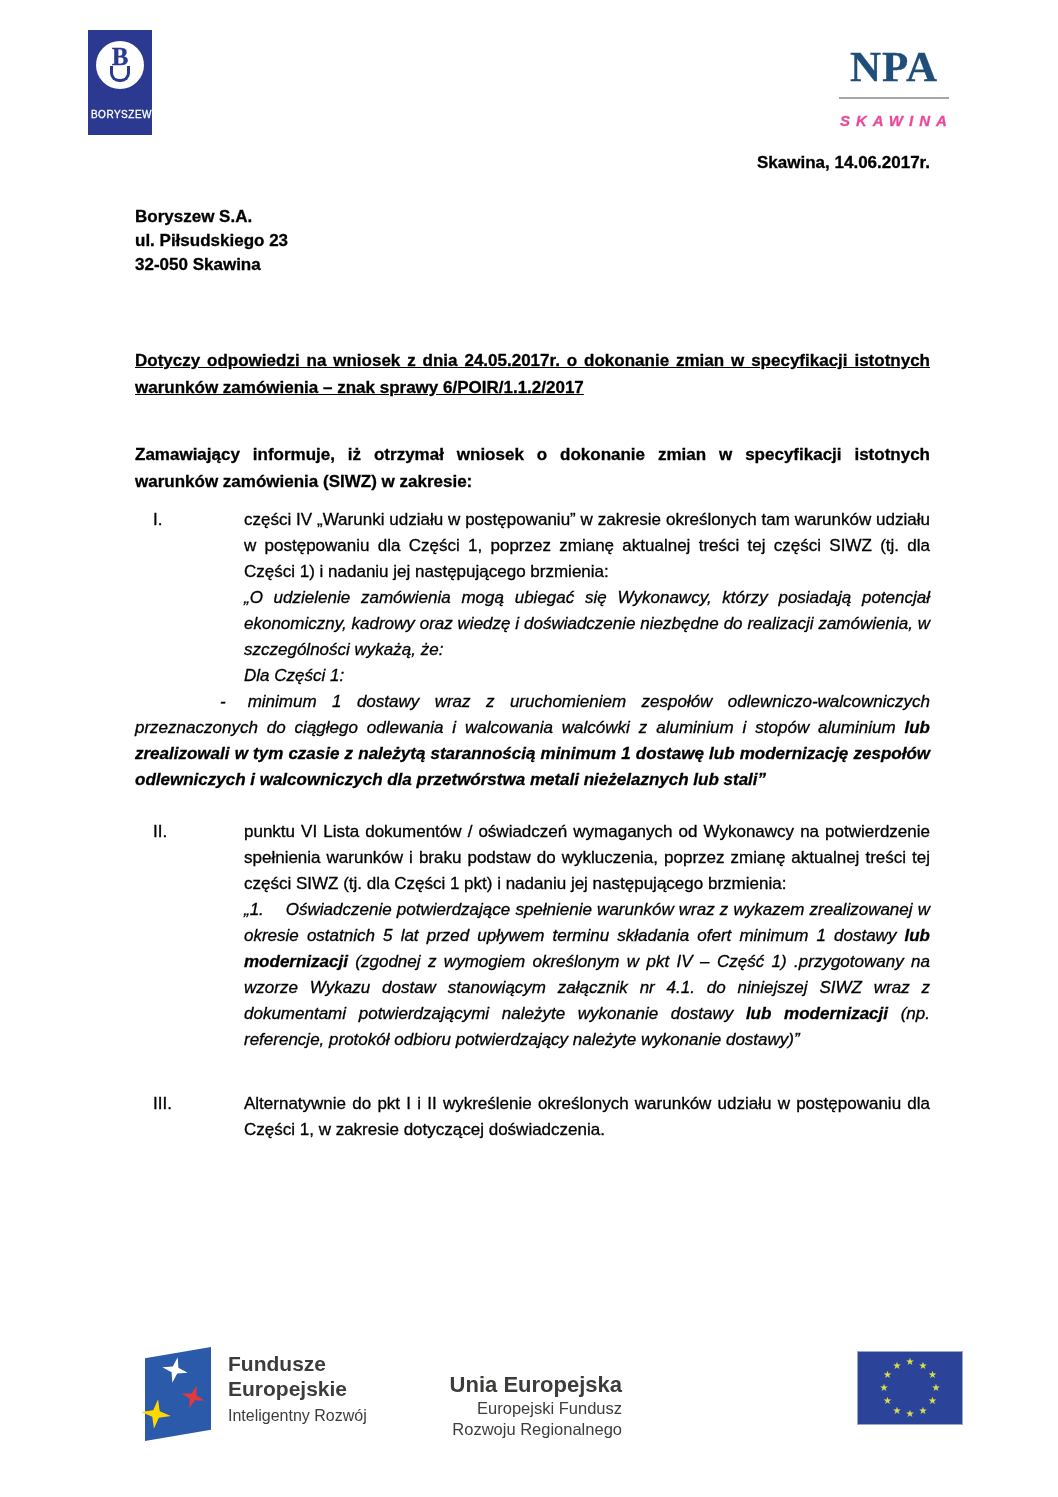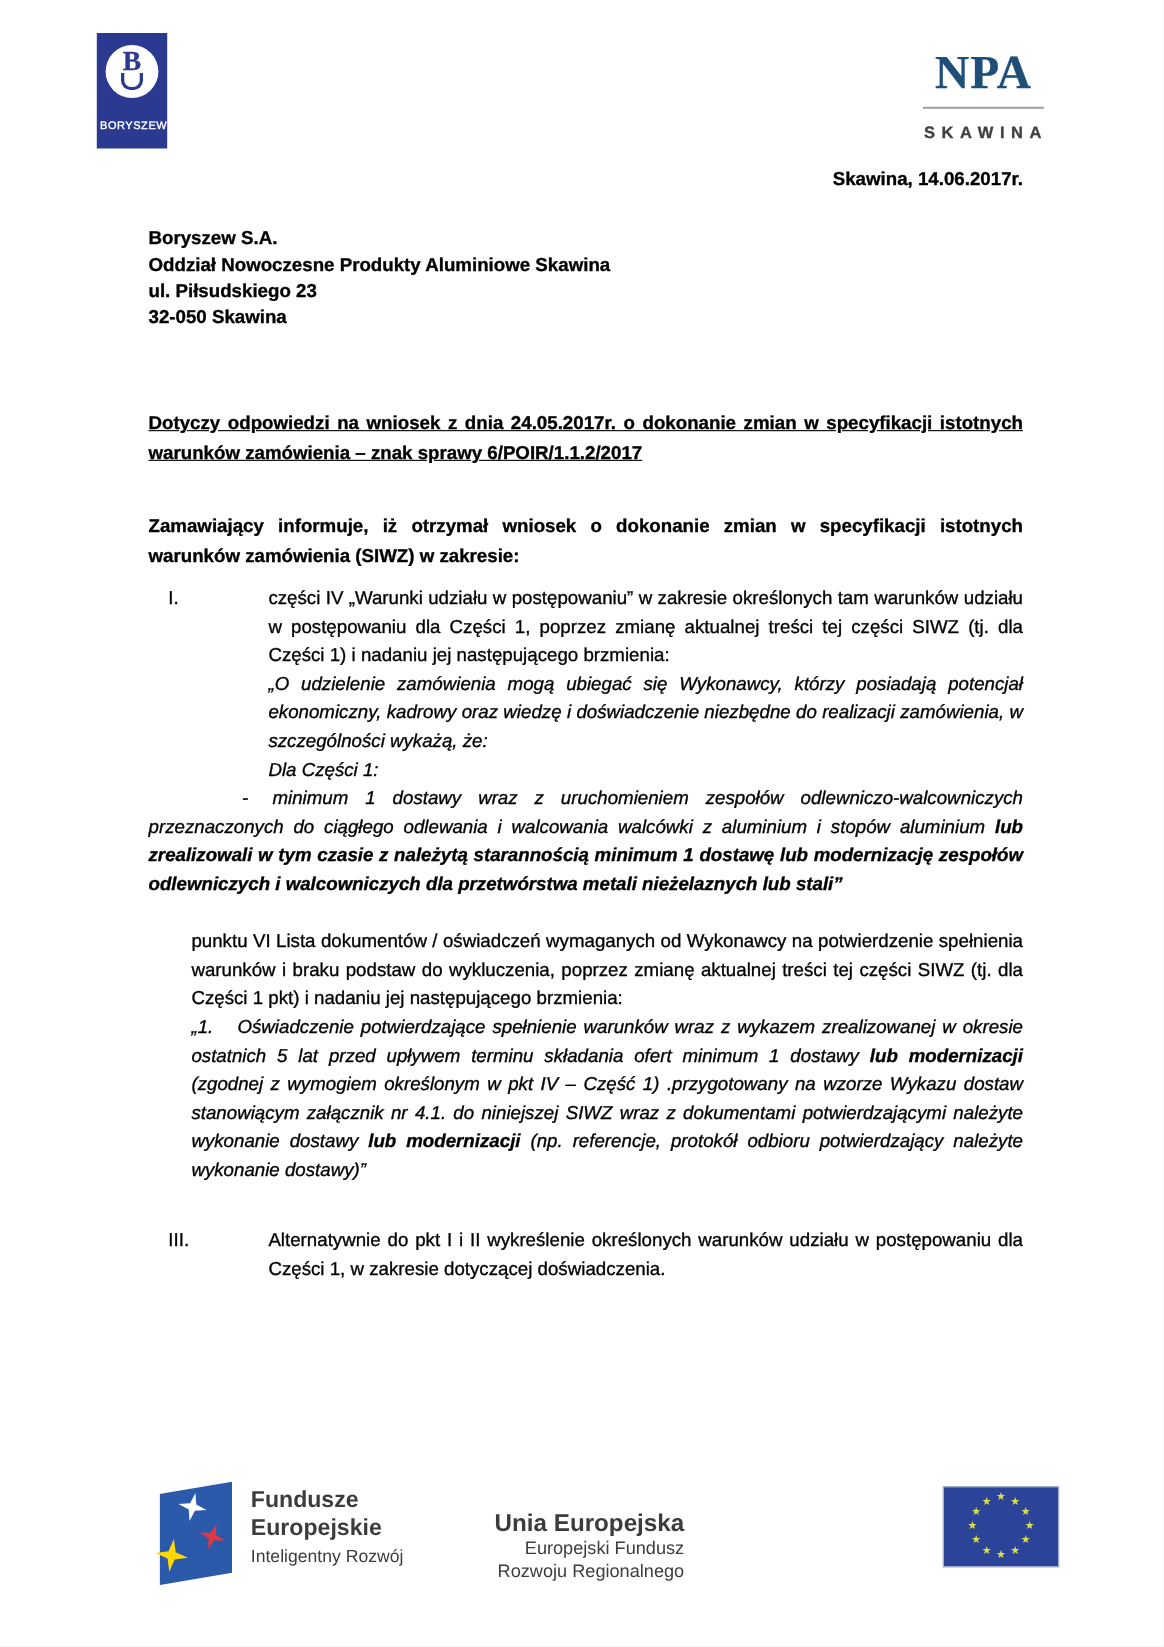--- a/index.html
+++ b/index.html
@@ -21,21 +21,21 @@
   .bory-circle{position:absolute;left:8px;top:11px;width:48px;height:48px;border-radius:50%;
     background:#fff;display:flex;flex-direction:column;align-items:center;justify-content:flex-start;}
   .bory-b{font-family:"Liberation Serif","DejaVu Serif",serif;font-weight:700;font-size:25px;line-height:26px;color:#2B3990;margin-top:3px;}
   .bory-cup{width:14px;height:13px;border:3px solid #2B3990;border-top:none;border-radius:0 0 9px 9px;margin-top:-4px;}
   .bory-label{position:absolute;left:0;right:0;bottom:7px;text-align:right;color:#fff;
     font-size:10px;font-weight:400;letter-spacing:0.5px;}
   .npa-logo{position:absolute;right:-22px;top:44px;width:116px;text-align:center;}
   .npa-name{font-family:Liberation Serif, serif;font-weight:700;font-size:43px;line-height:46px;
     color:#1F4E79;letter-spacing:1px;}
   .npa-rule{height:2px;background:#A6A6A6;margin:7px 3px 9px 3px;}
-  .npa-city{font-size:15px;font-weight:700;letter-spacing:6px;text-indent:4px;color:#404040;}
+  .npa-city{font-size:15px;font-weight:700;letter-spacing:6px;text-indent:4px;color:#ec4899;font-style:italic;}
 
   
   .date{text-align:right;font-weight:700;}
   .recipient{margin-top:29px;font-weight:700;line-height:24px;}
   .salutation{margin-top:44px;margin-left:428px;font-weight:700;}
   p{margin:0;}
   .subject{margin-top:70px;font-weight:700;text-align:justify;line-height:27px;}
   .subject span{text-decoration:underline;}
   .intro{margin-top:40px;font-weight:700;text-align:justify;line-height:27px;}
   .list{margin-top:12px;}
@@ -86,21 +86,20 @@
         <div class="npa-name">NPA</div>
         <div class="npa-rule"></div>
         <div class="npa-city">SKAWINA</div>
       </div>
     </div>
 
     <div class="date">Skawina, 14.06.2017r.</div>
 
     <div class="recipient">
       <div>Boryszew S.A.</div>
-      <div>Oddział Nowoczesne Produkty Aluminiowe Skawina</div>
       <div>ul. Piłsudskiego 23</div>
       <div>32-050 Skawina</div>
     </div>
 
 
     <p class="subject"><span>Dotyczy odpowiedzi na wniosek z dnia 24.05.2017r. o dokonanie zmian w specyfikacji istotnych warunków zamówienia – znak sprawy 6/POIR/1.1.2/2017</span></p>
 
     <p class="intro">Zamawiający informuje, iż otrzymał wniosek o dokonanie zmian w specyfikacji istotnych warunków zamówienia (SIWZ) w zakresie:</p>
 
     <div class="list">
@@ -109,20 +108,21 @@
         <div class="num">I.</div>
         <div class="body">
           <p>części IV „Warunki udziału w postępowaniu” w zakresie określonych tam warunków udziału w postępowaniu dla Części 1, poprzez zmianę aktualnej treści tej części SIWZ (tj. dla Części 1) i nadaniu jej następującego brzmienia:</p>
           <p class="q">„O udzielenie zamówienia mogą ubiegać się Wykonawcy, którzy posiadają potencjał ekonomiczny, kadrowy oraz wiedzę i doświadczenie niezbędne do realizacji zamówienia, w szczególności wykażą, że:</p>
           <p class="q">Dla Części 1:</p>
         </div>
       </div>
       <p class="dash-par"><span class="qlead">-</span><span>minimum 1 dostawy wraz z uruchomieniem zespołów odlewniczo-walcowniczych przeznaczonych do ciągłego odlewania i walcowania walcówki z aluminium i stopów aluminium </span><span class="b">lub zrealizowali w tym czasie z należytą starannością minimum 1 dostawę lub modernizację zespołów odlewniczych i walcowniczych dla przetwórstwa metali nieżelaznych lub stali”</span></p>
 
       <div class="item item-ii">
+        <div class="num">II.</div>
         <div class="body">
           <p>punktu VI Lista dokumentów / oświadczeń wymaganych od Wykonawcy na potwierdzenie spełnienia warunków i braku podstaw do wykluczenia, poprzez zmianę aktualnej treści tej części SIWZ (tj. dla Części 1 pkt) i nadaniu jej następującego brzmienia:</p>
           <p class="q"><span class="qlead">„1.</span><span>Oświadczenie potwierdzające spełnienie warunków wraz z wykazem zrealizowanej w okresie ostatnich 5 lat przed upływem terminu składania ofert minimum 1 dostawy </span><span class="b">lub modernizacji</span><span> (zgodnej z wymogiem określonym w pkt IV – Część 1) .przygotowany na wzorze Wykazu dostaw stanowiącym załącznik nr 4.1. do niniejszej SIWZ wraz z dokumentami potwierdzającymi należyte wykonanie dostawy </span><span class="b">lub modernizacji</span><span> (np. referencje, protokół odbioru potwierdzający należyte wykonanie dostawy)”</span></p>
         </div>
       </div>
 
       <div class="item item-iii">
         <div class="num">III.</div>
         <div class="body">
           <p>Alternatywnie do pkt I i II wykreślenie określonych warunków udziału w postępowaniu dla Części 1, w zakresie dotyczącej doświadczenia.</p>

